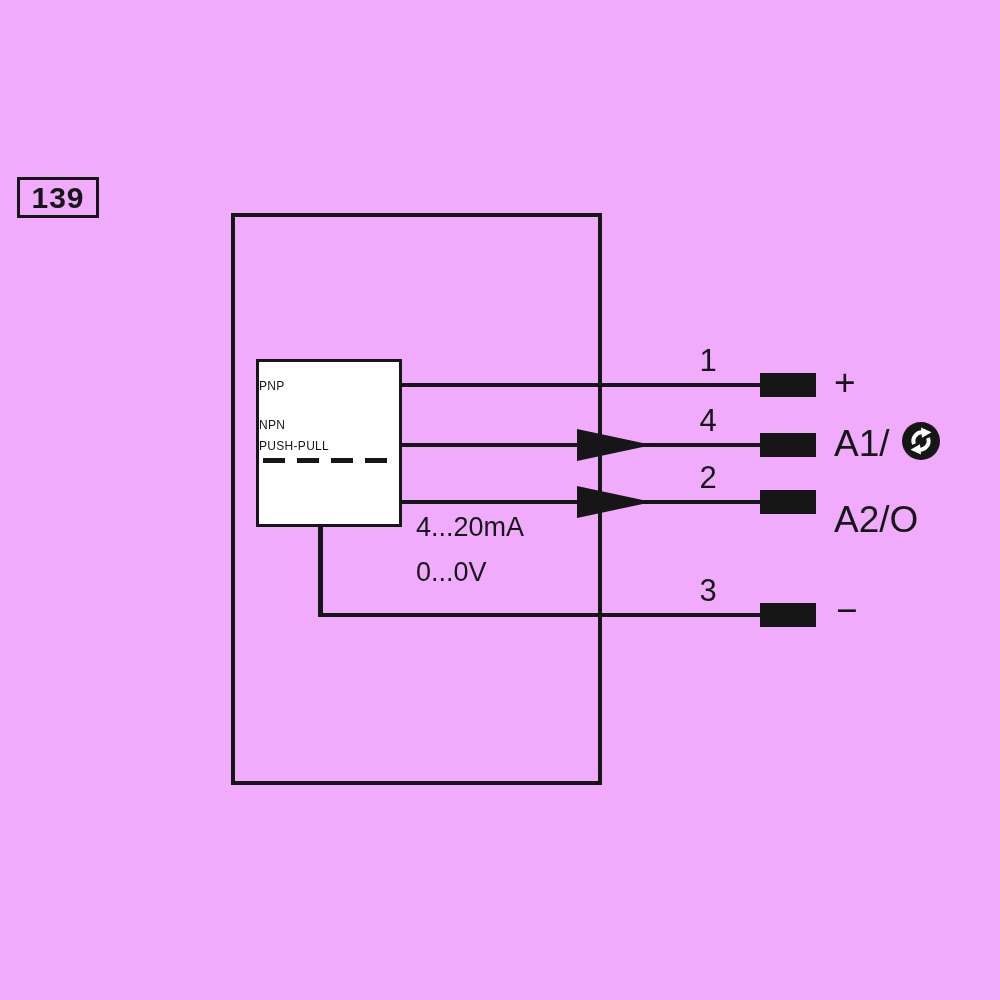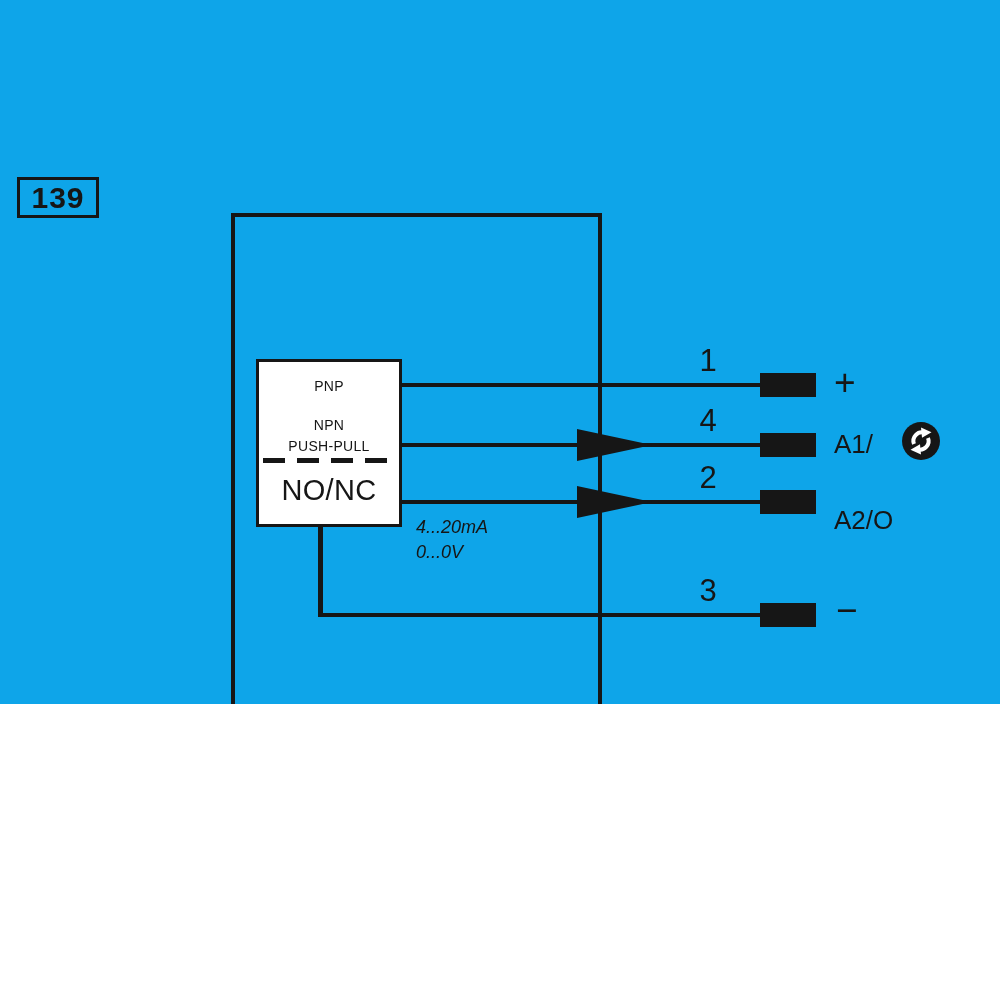--- a/index.html
+++ b/index.html
@@ -1,90 +1,89 @@
 <!DOCTYPE html>
 <html><head>
 <meta charset="utf-8">
 <style>
   * { margin:0; padding:0; box-sizing:border-box; }
   html,body { background:#ffffff; }
   body { font-family:"Liberation Sans", sans-serif; color:#161616; }
-  .canvas { position:relative; width:1000px; height:704px; background:#0ea5e9; overflow:hidden;padding-left:44px; }
+  .canvas { position:relative; width:1000px; height:1000px; background:#f0abfc; overflow:hidden;padding-left:44px; }
   .abs { position:absolute; }
 
   .page-badge {
     left:17px; top:177px; width:82px; height:41px;
     border:3.5px solid #161616;
     display:flex; align-items:center; justify-content:center;
     font-size:30px; font-weight:bold; letter-spacing:1px;
   }
 
   .sensor-outline {
     left:231px; top:213px; width:371px; height:572px;
     border:4px solid #161616; background:transparent;
   }
 
   .output-block {
     left:256px; top:359px; width:146px; height:168px;
     border:3px solid #161616; background:#ffffff;
   }
   .output-block .mode {
-    position:absolute; left:0; width:100%; text-align:center;
-    font-size:14px; letter-spacing:0.3px; line-height:24px;
+    position:absolute; left:0; width:100%; 
+    font-size:12px; letter-spacing:0.3px; line-height:24px;
   }
   .dash-sep {
     position:absolute; left:4px; right:4px; top:96px; height:5px;
     background:repeating-linear-gradient(90deg,#161616 0 22px,transparent 22px 34px);
   }
   .contact {
     position:absolute; left:0; top:112px; width:100%; text-align:center;
     font-size:29px; letter-spacing:0.3px;
   }
 
   .line { background:#161616; }
   .line.h { height:4px; }
   .line.v { width:5px; }
 
   .pin {
     width:44px; text-align:center; font-size:31px; line-height:34px;
   }
 
   .term { width:56px; height:24px; background:#161616; }
 
-  .tlabel { font-size:26px; line-height:36px; white-space:nowrap; }
+  .tlabel { font-size:37px; line-height:36px; white-space:nowrap; }
   .tlabel.sign { font-size:37px; line-height:38px; }
 
   .arrowhead {
     width:0; height:0;
     border-top:16px solid transparent;
     border-bottom:16px solid transparent;
     border-left:75px solid #161616;
   }
 
-  .annot { font-size:18px; line-height:32px; white-space:nowrap;font-style:italic; }
+  .annot { font-size:27px; line-height:32px; white-space:nowrap; }
 
   .comm-icon { width:40px; height:40px; }
 </style>
 </head>
 <body>
 
 <div class="canvas">
 
   <div class="abs page-badge">
     <span>139</span>
   </div>
 
   <div class="abs sensor-outline"></div>
 
   <div class="abs output-block">
     <div class="mode" style="top:12px">PNP</div>
     <div class="mode" style="top:51px">NPN</div>
     <div class="mode" style="top:72px">PUSH-PULL</div>
     <div class="dash-sep"></div>
-    <div class="contact">NO/NC</div>
   </div>
 
   <div class="abs line h" style="left:399px; top:383px; width:361px;"></div>
   <div class="abs pin" style="left:686px; top:344px;">1</div>
   <div class="abs term" style="left:760px; top:373px;"></div>
   <div class="abs tlabel sign" style="left:834px; top:364px;">+</div>
 
   <div class="abs line h" style="left:399px; top:443px; width:361px;"></div>
   <div class="abs arrowhead" style="left:577px; top:429px;"></div>
   <div class="abs pin" style="left:686px; top:404px;">4</div>
@@ -100,21 +99,21 @@
     </svg>
   </span>
 
   <div class="abs line h" style="left:399px; top:500px; width:361px;"></div>
   <div class="abs arrowhead" style="left:577px; top:486px;"></div>
   <div class="abs pin" style="left:686px; top:461px;">2</div>
   <div class="abs term" style="left:760px; top:490px;"></div>
   <div class="abs tlabel" style="left:834px; top:502px;">A2/O</div>
 
   <div class="abs annot" style="left:416px; top:511px;">4...20mA</div>
-  <div class="abs annot" style="left:416px; top:536px;">0...0V</div>
+  <div class="abs annot" style="left:416px; top:556px;">0...0V</div>
 
   <div class="abs line v" style="left:318px; top:524px; height:93px;"></div>
   <div class="abs line h" style="left:318px; top:613px; width:442px;"></div>
   <div class="abs pin" style="left:686px; top:574px;">3</div>
   <div class="abs term" style="left:760px; top:603px;"></div>
   <div class="abs tlabel sign" style="left:836px; top:592px;">−</div>
 
 </div>
 
 </body></html>

